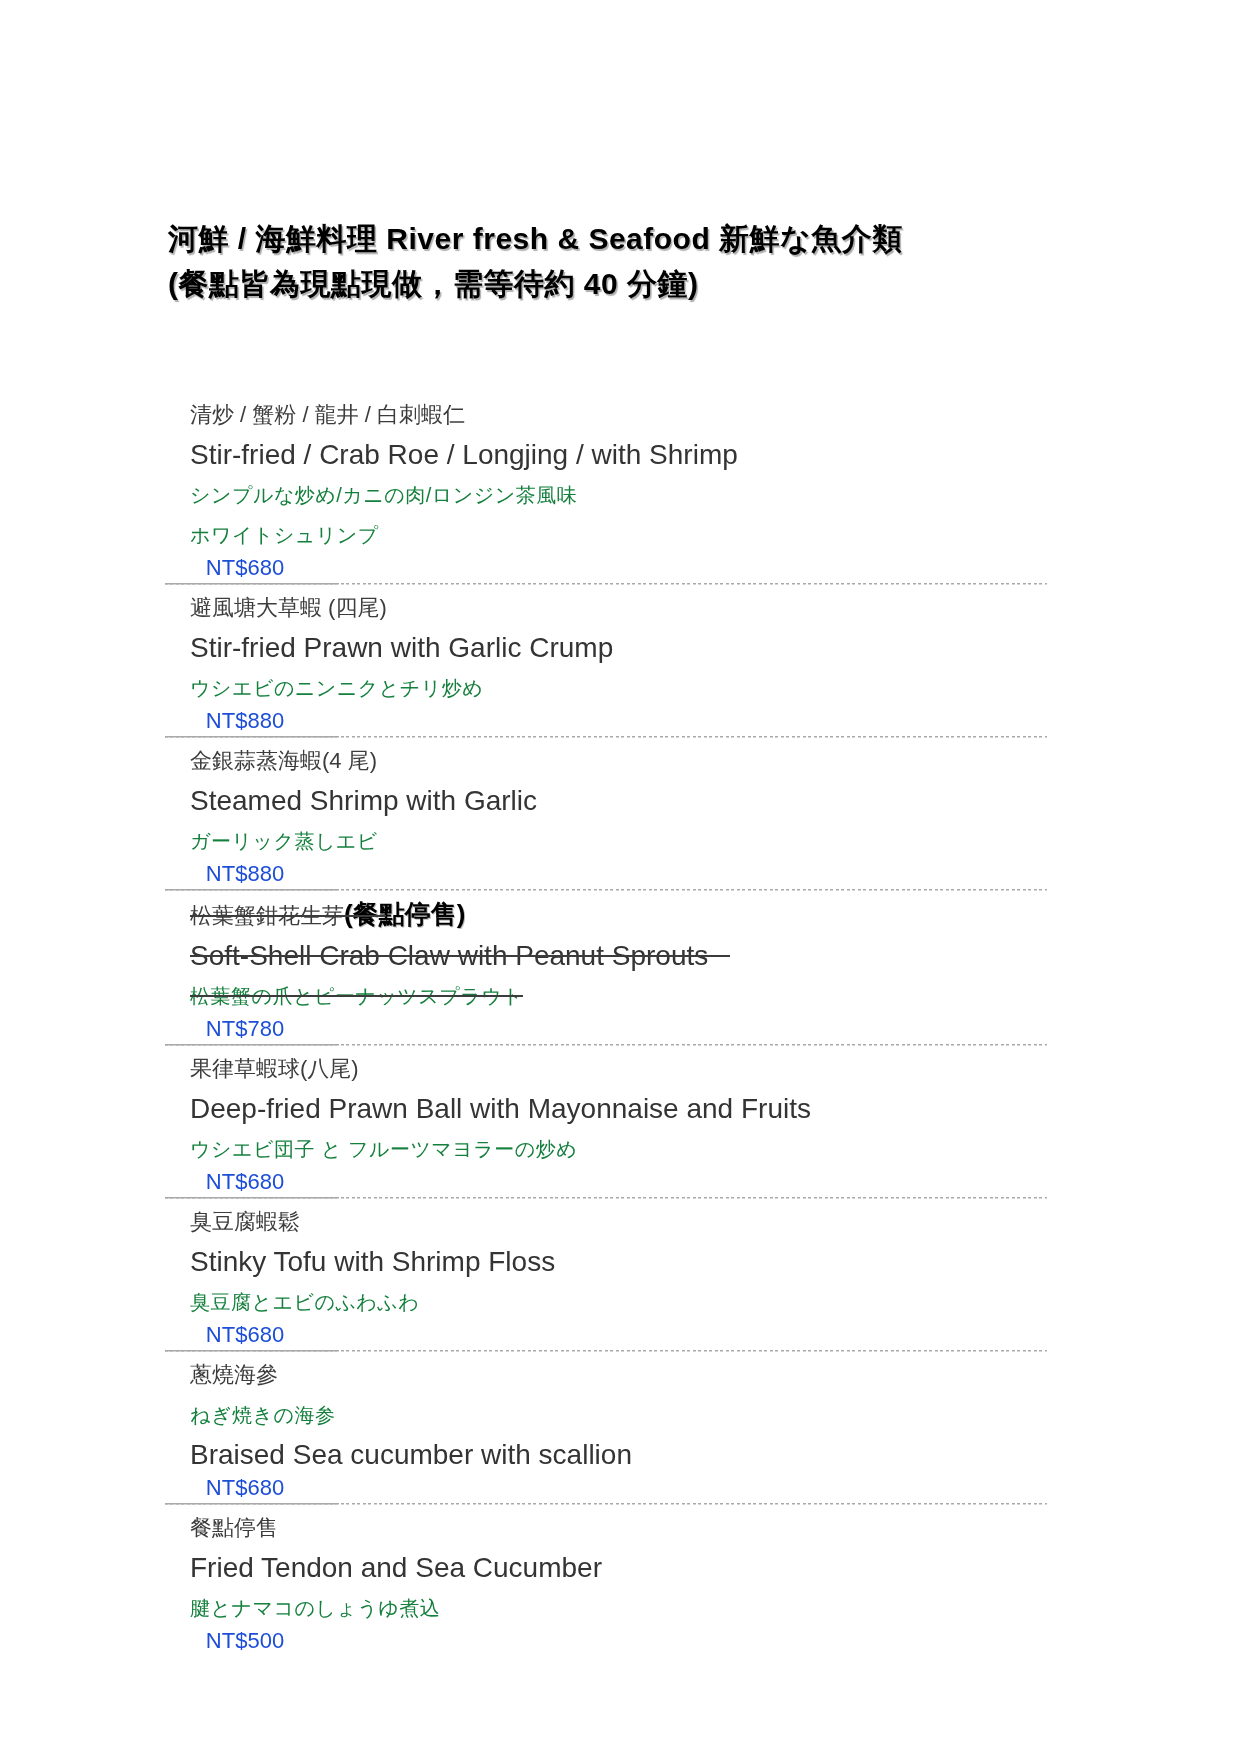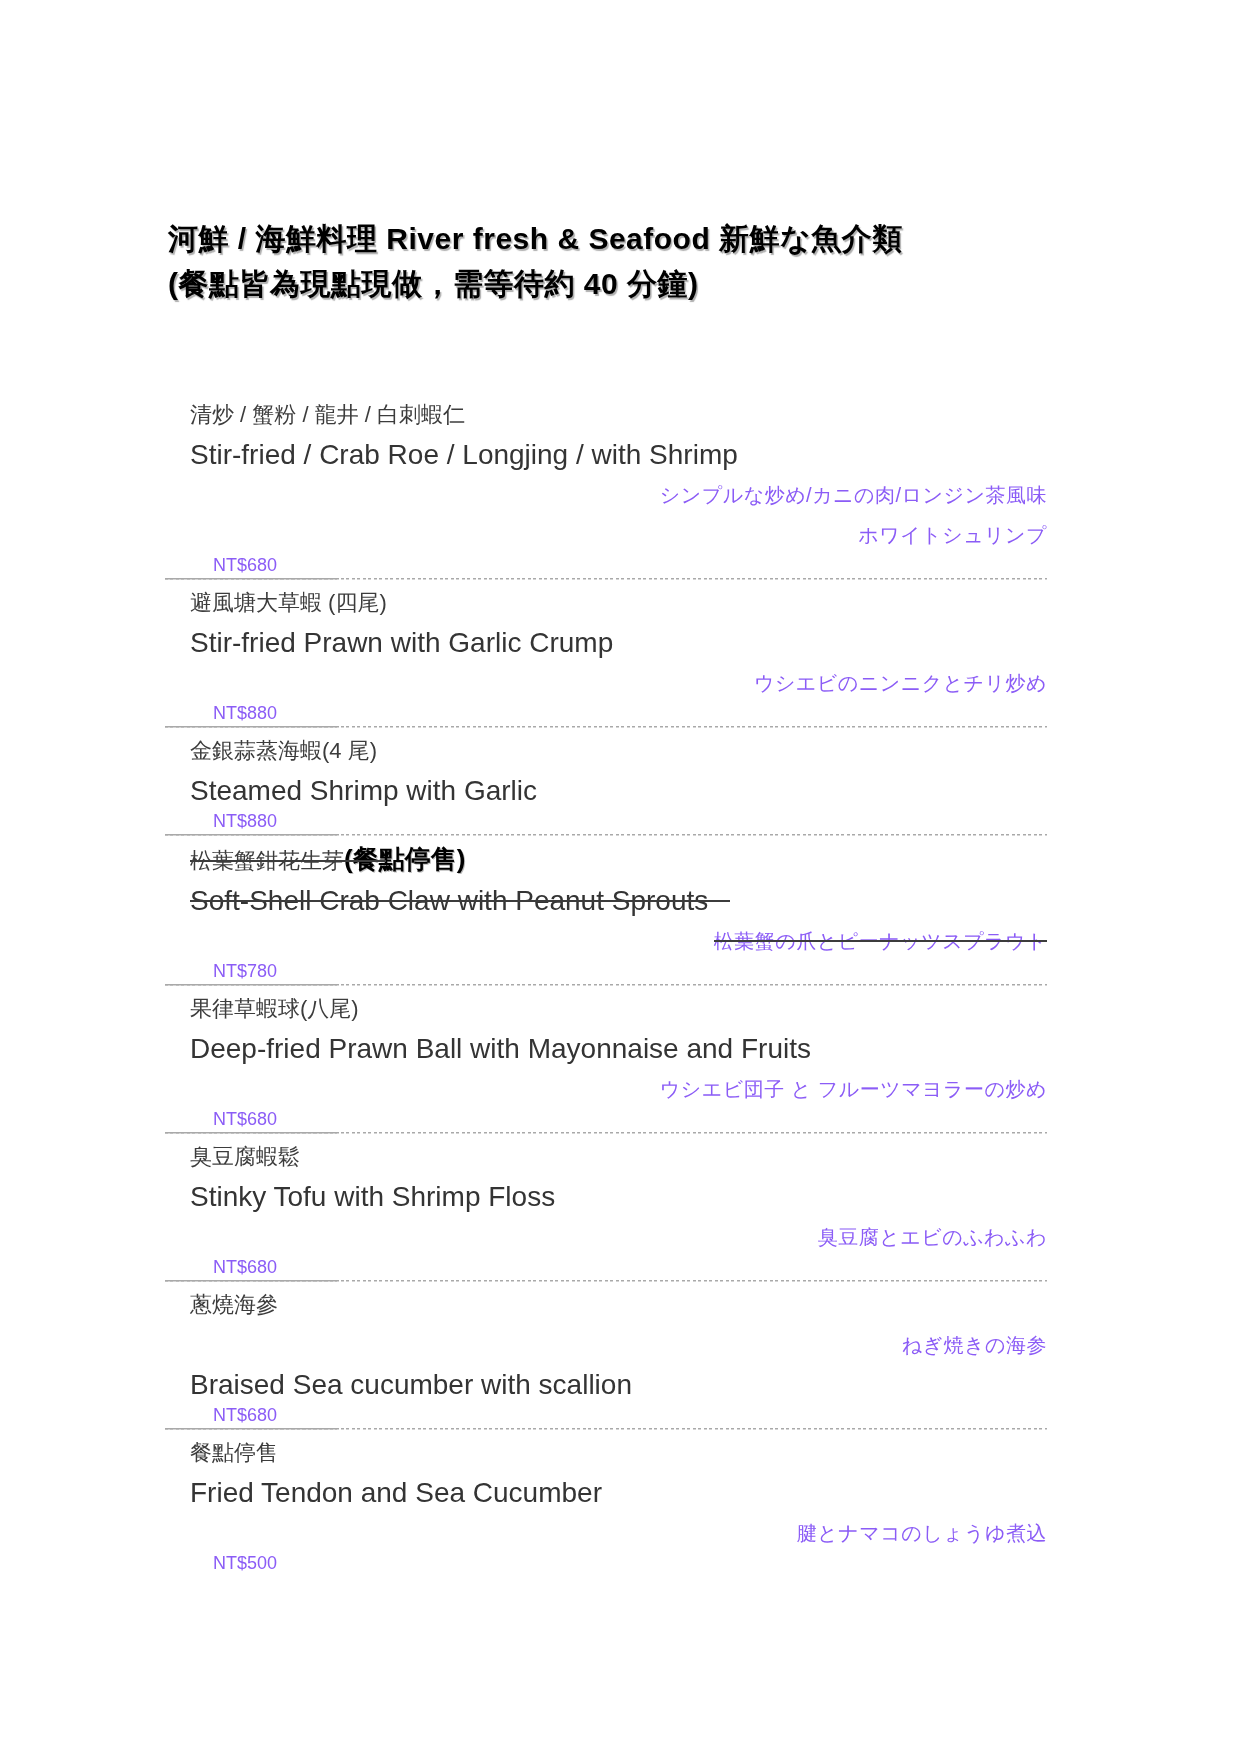--- a/index.html
+++ b/index.html
@@ -29,29 +29,29 @@
   }
   .row{
     display:flex;
     padding:3px 0 2px 25px;
     flex-direction:column;
   }
   .texts{flex:1;min-width:0;}
   .line{line-height:40px;white-space:nowrap;}
   .zh{font-size:22px;color:#3c3c3c;}
   .en{font-size:28px;color:#343434;}
-  .ja{font-size:20px;color:#8b5cf6;letter-spacing:0.5px;text-align:right;}
+  .ja{font-size:20px;color:#15803d;letter-spacing:0.5px;}
   .price{
     flex:none;
     width:110px;
     display:flex;
     align-items:center;
     justify-content:center;
-    font-size:18px;
-    color:#8b5cf6;
+    font-size:22px;
+    color:#1d4ed8;
   }
   .sep{
     height:2px;
     background:
       linear-gradient(#a9a9a9,#a9a9a9) left/172px 1.5px no-repeat,
       repeating-linear-gradient(90deg,#a9a9a9 0 3px,transparent 3px 5.5px) left/100% 1.5px no-repeat;
   }
   
   .strike{position:relative;display:inline-block;}
   .strike::after{
@@ -95,20 +95,21 @@
           <div class="line en">Stir-fried Prawn with Garlic Crump</div>
           <div class="line ja">ウシエビのニンニクとチリ炒め</div>
         </div>
         <div class="price">NT$880</div>
       </div>
       <div class="sep"></div>
       <div class="row">
         <div class="texts">
           <div class="line zh">金銀蒜蒸海蝦(4 尾)</div>
           <div class="line en">Steamed Shrimp with Garlic</div>
+          <div class="line ja">ガーリック蒸しエビ</div>
         </div>
         <div class="price">NT$880</div>
       </div>
       <div class="sep"></div>
       <div class="row">
         <div class="texts">
           <div class="line zh"><span class="strike strike-zh">松葉蟹鉗花生芽</span><span class="soldout-note">(餐點停售)</span></div>
           <div class="line en"><span class="strike strike-en">Soft-Shell Crab Claw with Peanut Sprouts</span></div>
           <div class="line ja"><span class="strike strike-ja">松葉蟹の爪とピーナッツスプラウト</span></div>
         </div>

